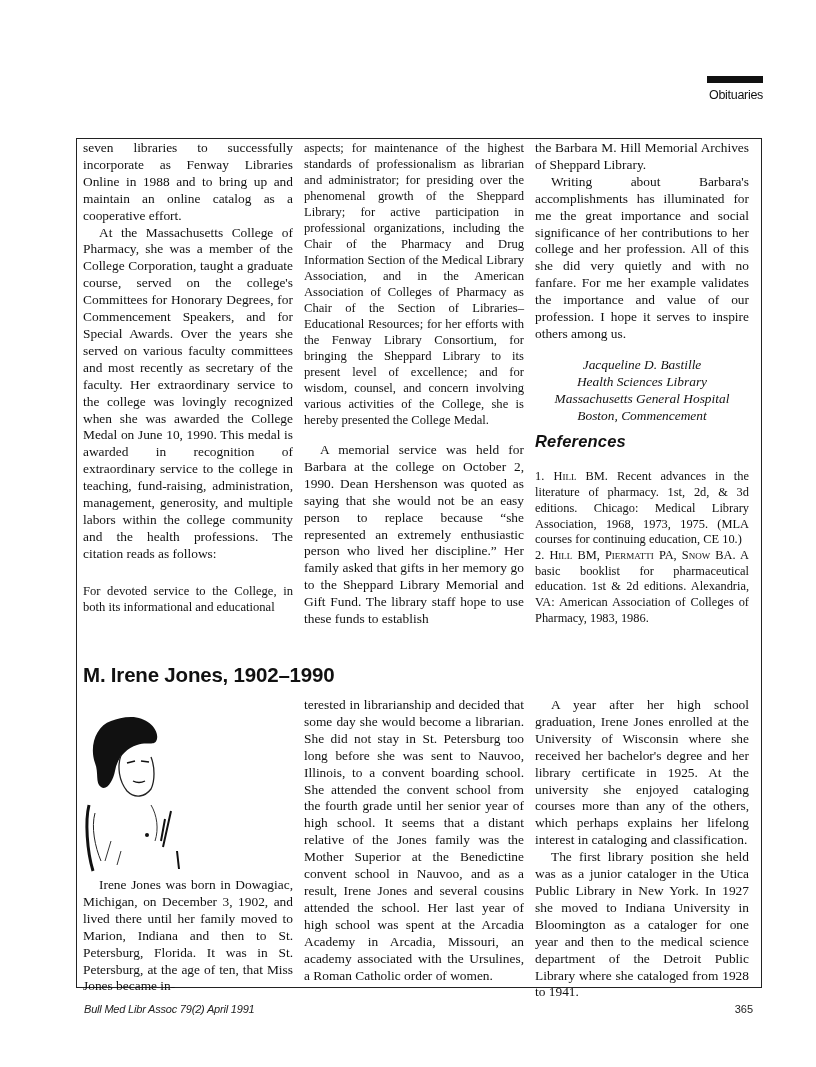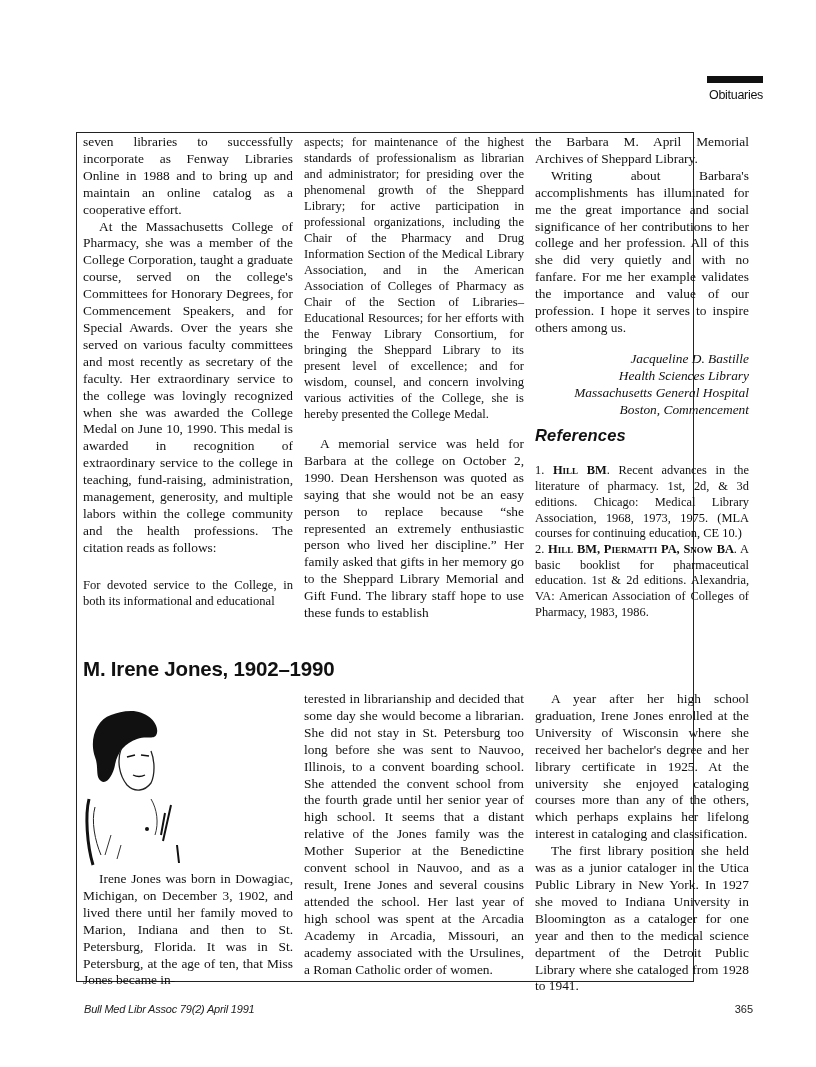--- a/index.html
+++ b/index.html
@@ -2,39 +2,39 @@
 <html><head>
 <meta charset="utf-8">
 <style>
   html, body { margin:0; padding:0; background:#ffffff; }
   body { width:816px; height:1067px; position:relative; overflow:hidden;
          font-family:"Liberation Serif","DejaVu Serif",serif; color:#111; }
   .section-tag { position:absolute; right:53px; top:76px; width:56px; text-align:right; }
   .section-bar { display:block; margin-left:auto; width:56px; height:7px; background:#111; }
   .section-label { display:block; margin-top:5px; font-family:"Liberation Sans",sans-serif;
                    font-size:12.5px; letter-spacing:-0.3px; color:#111; }
-  .frame { position:absolute; left:76px; top:132px; width:618px; height:850px;
+  .frame { position:absolute; left:76px; top:138px; width:686px; height:850px;
            border:1.5px solid #222; box-sizing:border-box; }
   .col { position:absolute; font-size:13.4px; line-height:16.9px; text-align:justify;
          hyphens:manual; }
   .col p { margin:0; }
   .col p.indent { text-indent:16px; }
   .c1 { left:6px; width:210px; }
   .c2 { left:227px; width:220px; }
   .c3 { left:458px; width:214px; }
   .top { top:1px; }
   .citation { font-size:12.6px; line-height:16px; }
   .gap { height:20px; }
   .gap-sm { height:14px; }
-  .sig { font-style:italic; text-align:right; }
+  .sig { font-style:italic; text-align:center; }
   .sig span { display:block; }
   .ref-head { font-family:"Liberation Sans","DejaVu Sans",sans-serif; font-weight:bold;
               font-size:16.5px; margin:8px 0 20px 0; letter-spacing:0.2px;font-style:italic; }
   .ref { font-size:12.4px; line-height:15.7px; }
-  .sc { font-variant:small-caps;font-weight:bold; }
+  .sc { font-variant:small-caps; }
   .obit-title { position:absolute; left:6px; top:524px; font-family:"Liberation Sans","DejaVu Sans",sans-serif;
                 font-weight:bold; font-size:20.5px; letter-spacing:-0.2px; color:#111; }
   .photo { float:left; width:118px; height:176px; margin:4px 6px 0 -2px; position:relative; }
   .b1 { top:558px; }
   .footer-left { position:absolute; left:84px; top:1003px; font-family:"Liberation Sans",sans-serif;
                  font-style:italic; font-size:11px; color:#222; letter-spacing:-0.2px; }
   .footer-right { position:absolute; right:63px; top:1003px; font-family:"Liberation Sans",sans-serif;
                   font-size:11px; color:#222; }
 </style>
 </head>
@@ -54,21 +54,21 @@
     <p class="citation">For devoted service to the College, in both its informational and educational</p>
   </div>
 
   <div class="col c2 top">
     <p class="citation">aspects; for maintenance of the highest standards of professionalism as librarian and administrator; for presiding over the phenomenal growth of the Sheppard Library; for active participation in professional organizations, including the Chair of the Pharmacy and Drug Information Section of the Medical Library Association, and in the American Association of Colleges of Pharmacy as Chair of the Section of Libraries–Educational Resources; for her efforts with the Fenway Library Consortium, for bringing the Sheppard Library to its present level of excellence; and for wisdom, counsel, and concern involving various activities of the College, she is hereby presented the College Medal.</p>
     <div class="gap-sm"></div>
     <p class="indent">A memorial service was held for Barbara at the college on October 2, 1990. Dean Hershenson was quoted as saying that she would not be an easy person to replace because “she represented an extremely enthusiastic person who lived her discipline.” Her family asked that gifts in her memory go to the Sheppard Library Memorial and Gift Fund. The library staff hope to use these funds to establish</p>
   </div>
 
   <div class="col c3 top">
-    <p>the Barbara M. April Memorial Archives of Sheppard Library.</p>
+    <p>the Barbara M. Hill Memorial Archives of Sheppard Library.</p>
     <p class="indent">Writing about Barbara's accomplishments has illuminated for me the great importance and social significance of her contributions to her college and her profession. All of this she did very quietly and with no fanfare. For me her example validates the importance and value of our profession. I hope it serves to inspire others among us.</p>
     <div class="gap-sm"></div>
     <div class="sig">
       <span>Jacqueline D. Bastille</span>
       <span>Health Sciences Library</span>
       <span>Massachusetts General Hospital</span>
       <span>Boston, Commencement</span>
     </div>
     <div class="ref-head">References</div>
     <p class="ref"><span>1.</span> <span class="sc">Hill BM</span><span>. Recent advances in the literature of pharmacy. 1st, 2d, &amp; 3d editions. Chicago: Medical Library Association, 1968, 1973, 1975. (MLA courses for continuing education, CE 10.)</span></p>

